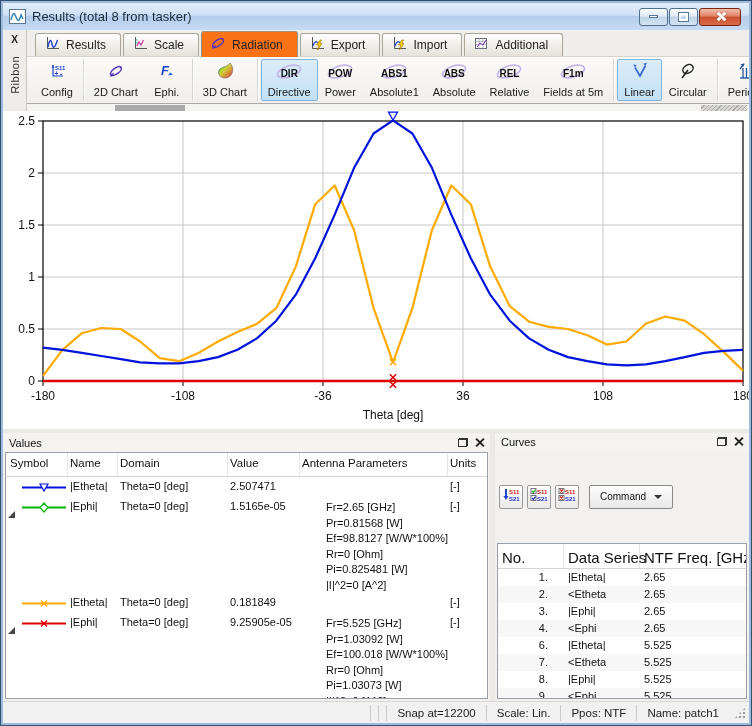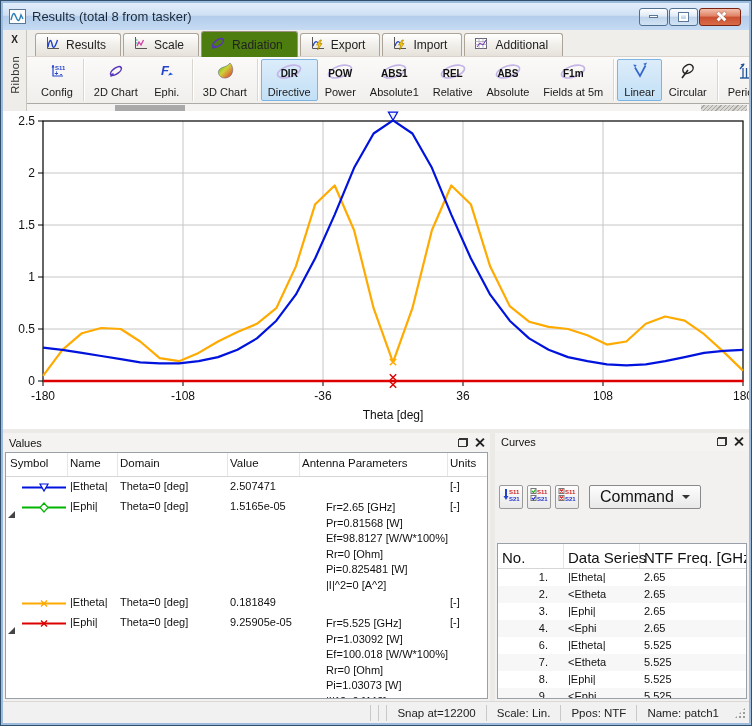--- a/index.html
+++ b/index.html
@@ -26,21 +26,21 @@
   .toprow { display:flex; flex:0 0 auto; background:#f0eeea; }
   .rail { width:24px; flex:0 0 auto; border-right:1px solid #c9c5bf; background:#efede9; display:flex; flex-direction:column; align-items:center; }
   .rail-x { width:16px; height:15px; margin-top:3px; font-size:10px; font-weight:bold; color:#222; text-align:center; line-height:14px; cursor:default; }
   .rail-label { writing-mode:vertical-rl; transform:rotate(180deg); font-size:11px; color:#333; margin-top:8px; letter-spacing:0.5px; }
   .topcol { flex:1 1 auto; min-width:0; display:flex; flex-direction:column; }
   
   .tabbar { height:27px; display:flex; align-items:flex-end; padding-left:8px; background:#f0eeea; border-bottom:1px solid #d8d4cd; }
   .tab { display:flex; align-items:center; gap:6px; height:23px; padding:0 14px 0 8px; margin-right:2px; font-size:12px; color:#222;
          border:1px solid #aca496; border-bottom:none; border-radius:3px 3px 0 0;
          background:linear-gradient(#ffffff,#f2f0ec 45%,#e6e2da); cursor:default; white-space:nowrap; }
-  .tab.active { background:#4d7c0f; height:26px; margin-bottom:-1px; border-color:#9a9284;align-items:center; }
+  .tab.active { background:#f97316; height:26px; margin-bottom:-1px; border-color:#9a9284;align-items:center; }
   .tab svg { flex:0 0 auto; }
   
   .ribbon { height:46px; background:linear-gradient(#fbfaf9,#f1efec); display:flex; align-items:stretch; padding:2px 0 2px 4px; overflow:hidden; }
   .rgroup { display:flex; align-items:stretch; padding:0 3px; border-right:1px solid #d9d6d0; box-shadow:1px 0 0 #ffffff; }
   .rbtn { display:flex; flex-direction:column; align-items:center; justify-content:space-between; padding:2px 6px 1px;
           border:1px solid transparent; border-radius:2px; cursor:default; min-width:44px; }
   .rbtn.selected { background:linear-gradient(#dcecfa,#c2e0f6); border-color:#7eb4e2; }
   .rbtn .ric { height:22px; display:flex; align-items:center; justify-content:center; position:relative; }
   .rbtn .rlabel { font-size:11px; color:#1a1a1a; white-space:nowrap; line-height:13px; }
   .badge-wrap { position:relative; display:flex; align-items:center; justify-content:center; height:22px; min-width:30px; }
@@ -77,21 +77,21 @@
   .vhead > div:last-child { border-right:none; }
   .vrow { font-size:11px; color:#111; padding-top:2px; }
   .vrow > div { padding:1px 3px 0 2px; white-space:nowrap; }
   .exp { width:0; height:0; border-left:7px solid transparent; border-bottom:7px solid #444; margin:4px 0 0 2px; }
   .params div { line-height:15.5px;margin-left:24px; }
   .vrow .val { }
   
   .ctoolbar { height:30px; display:flex; align-items:center; gap:4px; padding:2px 4px; background:#f2f1ef; }
   .cibtn { width:24px; height:24px; border:1px solid #9a9a9a; border-radius:2px; background:linear-gradient(#fefefe,#e9e9e9);
            display:flex; align-items:center; justify-content:center; cursor:default; }
-  .cmdbtn { height:24px; margin-left:6px; padding:0 10px; border:1px solid #8a8a8a; border-radius:2px; font-size:16px; color:#111;
+  .cmdbtn { height:24px; margin-left:6px; padding:0 10px; border:1px solid #8a8a8a; border-radius:2px; font-size:10px; color:#111;
             background:linear-gradient(#fdfdfd,#e8e8e8); display:flex; align-items:center; gap:8px; cursor:default; }
   .cmdbtn .caret { width:0; height:0; border-left:4px solid transparent; border-right:4px solid transparent; border-top:4px solid #333; }
   .cgrid { display:grid; grid-template-columns:66px 76px 1fr; font-size:11px; color:#111; }
   .chead { border-bottom:1px solid #d6d6d6; }
   .chead > div { font-size:15px; padding:5px 4px; border-right:1px solid #e6e6e6; height:24px; white-space:nowrap; }
   .chead > div:last-child { border-right:none; }
   .crow > div { padding:2px 4px; height:17px; }
   .crow .no { text-align:right; padding-right:16px; }
   .crow:nth-child(odd) { background:#f7f7f7; }
   .treerow { display:flex; align-items:center; gap:4px; font-size:11px; padding:2px 2px; height:18px; }
@@ -278,37 +278,37 @@
               <span class="rlabel">Absolute1</span>
             </div>
             <div class="rbtn">
               <span class="ric">
                 <span class="badge-wrap">
                   <svg width="30" height="18" viewBox="0 0 30 18">
                     <g transform="rotate(-18 15 9)">
                       <ellipse cx="15" cy="9" rx="12" ry="5.5" stroke="#c3b4e8" stroke-width="1.6" fill="none"></ellipse>
                     </g>
                   </svg>
-                  <b>REL</b>
+                  <b>ABS</b>
                 </span>
               </span>
-              <span class="rlabel">Relative</span>
+              <span class="rlabel">Absolute</span>
             </div>
             <div class="rbtn">
               <span class="ric">
                 <span class="badge-wrap">
                   <svg width="30" height="18" viewBox="0 0 30 18">
                     <g transform="rotate(-18 15 9)">
                       <ellipse cx="15" cy="9" rx="12" ry="5.5" stroke="#c3b4e8" stroke-width="1.6" fill="none"></ellipse>
                     </g>
                   </svg>
-                  <b>ABS</b>
+                  <b>REL</b>
                 </span>
               </span>
-              <span class="rlabel">Absolute</span>
+              <span class="rlabel">Relative</span>
             </div>
             <div class="rbtn">
               <span class="ric">
                 <span class="badge-wrap">
                   <svg width="30" height="18" viewBox="0 0 30 18">
                     <g transform="rotate(-18 15 9)">
                       <ellipse cx="15" cy="9" rx="12" ry="5.5" stroke="#c3b4e8" stroke-width="1.6" fill="none"></ellipse>
                     </g>
                   </svg>
                   <b>F1m</b>

